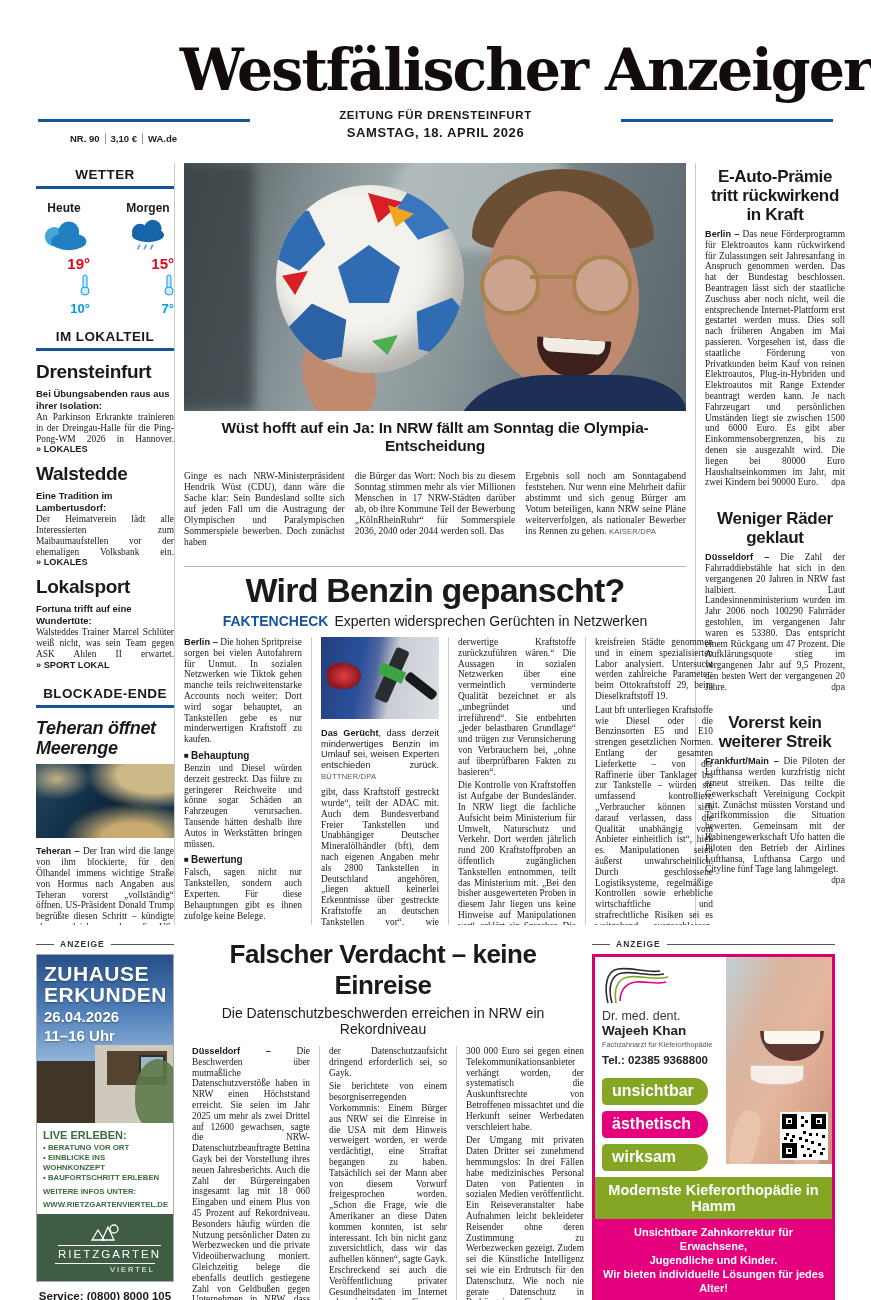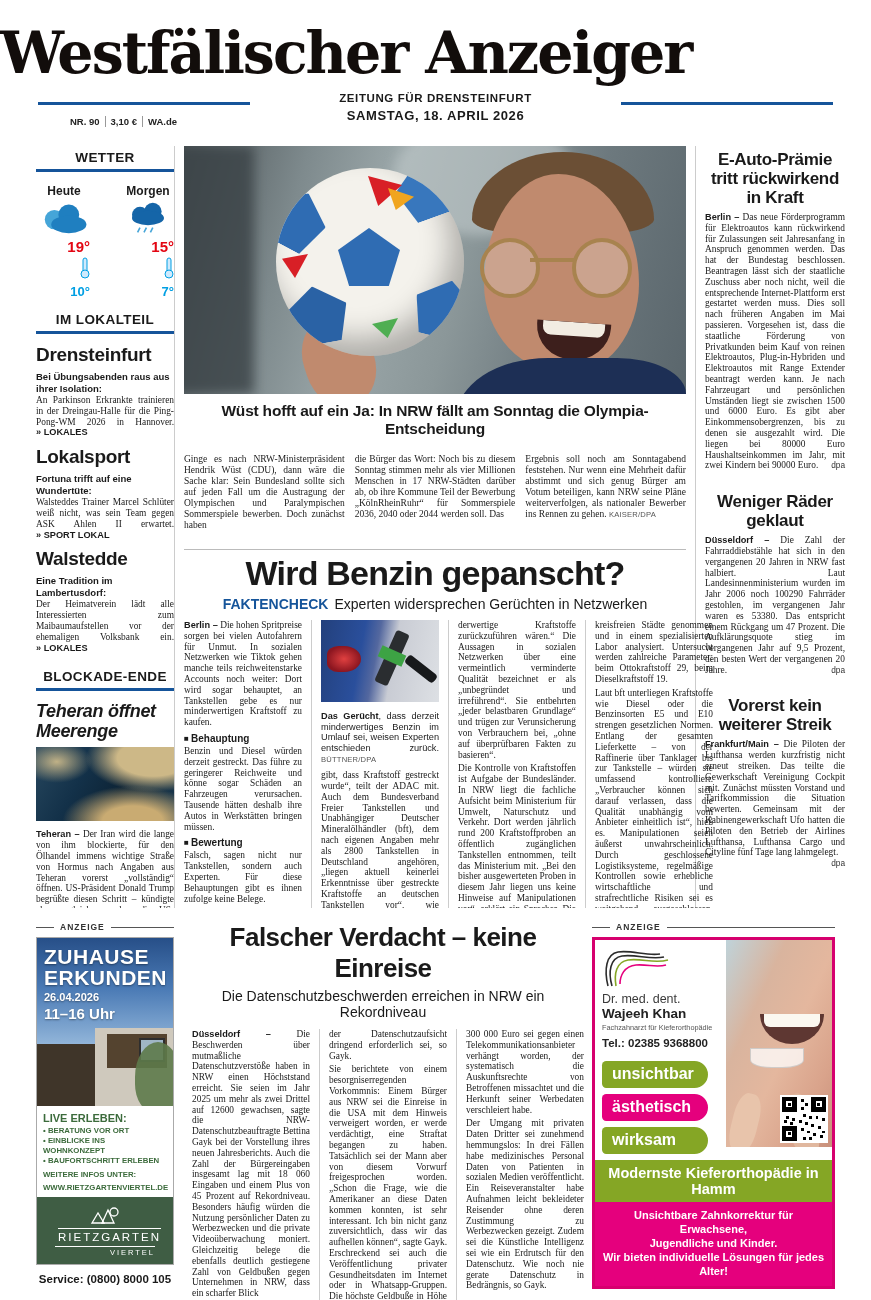--- a/index.html
+++ b/index.html
@@ -1,20 +1,20 @@
 <!DOCTYPE html>
 <html lang="de"><head>
 <meta charset="utf-8">
 <style>
   html,body{margin:0;padding:0;background:#fff;}
   body{width:871px;height:1300px;overflow:hidden;font-family:"Liberation Serif",serif;color:#1a1a1a;}
   .page{position:relative;width:871px;height:1300px;overflow:hidden;}
 
   
-  .masthead{text-align:left;padding-top:19px;}
+  .masthead{text-align:right;padding-top:36px;}
   .masthead-title{font-family:"DejaVu Serif",serif;font-weight:bold;font-size:57px;margin:0;letter-spacing:-2px;color:#120d0b;}
   .subrow{position:relative;height:46px;margin-top:6px;}
   .subrow .line{position:absolute;top:10px;width:212px;height:3px;background:#15549a;}
   .subrow .line.l{left:38px;} .subrow .line.r{right:38px;}
   .subrow-center{text-align:center;font-family:"Liberation Sans",sans-serif;}
   .subrow-sub{font-weight:bold;font-size:11.5px;letter-spacing:.6px;}
   .subrow-date{font-weight:bold;font-size:13px;letter-spacing:.6px;margin-top:4px;}
   .issue-line{position:absolute;left:38px;top:24px;font:bold 9.5px "Liberation Sans",sans-serif;color:#222;padding-left:32px;}
   .issue-line span{padding:0 5px;}
   .issue-line span+span{border-left:1px solid #999;}
@@ -118,21 +118,21 @@
   
   .rietz{border:1px solid #aaa;}
   .rietz-photo{position:relative;height:168px;overflow:hidden;background:linear-gradient(#274f88 0%,#4a7ab5 30%,#8fb3d8 62%,#cfdcea 78%,#b9c2bb 100%);}
   .rz-bld1{position:absolute;left:0;bottom:0;width:70px;height:62px;background:#3f3529;}
   .rz-bld2{position:absolute;left:58px;bottom:0;width:80px;height:78px;background:#cfc9bd;}
   .rz-bld3{position:absolute;left:70px;bottom:38px;width:60px;height:34px;background:#54432f;}
   .rz-win{position:absolute;left:102px;bottom:44px;width:22px;height:20px;background:#9fb6c6;border:2px solid #2e2e2e;}
   .rz-tree{position:absolute;right:-8px;bottom:-6px;width:46px;height:70px;background:#5d7a4a;border-radius:50% 50% 40% 40%;opacity:.9;}
   .rz-txt{position:absolute;left:7px;top:8px;color:#fff;font-family:"Liberation Sans",sans-serif;}
   .rz-h{font-weight:bold;font-size:21px;line-height:21px;letter-spacing:.5px;text-shadow:0 1px 2px rgba(0,0,0,.4);}
-  .rz-d{font-weight:bold;font-size:11px;margin-top:3px;text-shadow:0 1px 2px rgba(0,0,0,.4);}
+  .rz-d{font-weight:bold;font-size:15px;margin-top:3px;text-shadow:0 1px 2px rgba(0,0,0,.4);}
   .rz-t{font-weight:bold;font-size:15px;margin-top:2px;text-shadow:0 1px 2px rgba(0,0,0,.4);}
   .rietz-mid{padding:6px 6px 5px;font-family:"Liberation Sans",sans-serif;color:#3c6b3c;}
   .rz-live{font-weight:bold;font-size:11px;margin-bottom:2px;}
   .rz-li{font-weight:bold;font-size:7.8px;line-height:10px;}
   .rz-li::before{content:"• ";}
   .rz-info{font-size:7.8px;margin-top:4px;font-weight:bold;}
   .rietz-foot{background:#3f5d44;color:#fff;text-align:center;padding:8px 4px 7px;font-family:"Liberation Sans",sans-serif;}
   .rz-logo{width:34px;height:20px;margin:0 auto 2px;display:block;}
   .rz-brand{font-size:11.5px;letter-spacing:2px;border-top:1px solid #fff;display:inline-block;padding-top:2px;margin-left:9px;}
   .rz-brand2{font-size:7.5px;letter-spacing:2px;display:block;text-align:right;border-top:1px solid #fff;margin:1px 14px 0;padding-top:1px;}
@@ -234,29 +234,29 @@
 
       <div class="sec-head">IM LOKALTEIL</div>
 
       <div>
         <div class="story-title">Drensteinfurt</div>
         <div class="lead">Bei Übungsabenden raus aus ihrer Isolation:</div>
         <p class="body-txt"><span>An Parkinson Erkrankte trainieren in der Dreingau-Halle für die Ping-Pong-WM 2026 in Hannover.</span> <span class="jump">» LOKALES</span></p>
       </div>
 
       <div>
+        <div class="story-title">Walstedde</div>
+        <div class="lead">Eine Tradition im Lambertusdorf:</div>
+        <p class="body-txt"><span>Der Heimatverein lädt alle Interessierten zum Maibaumaufstellen vor der ehemaligen Volksbank ein.</span> <span class="jump">» LOKALES</span></p>
+      </div>
+
+      <div>
         <div class="story-title">Lokalsport</div>
         <div class="lead">Fortuna trifft auf eine Wundertüte:</div>
         <p class="body-txt"><span>Walsteddes Trainer Marcel Schlüter weiß nicht, was sein Team gegen ASK Ahlen II erwartet.</span> <span class="jump">» SPORT LOKAL</span></p>
-      </div>
-
-      <div>
-        <div class="story-title">Walstedde</div>
-        <div class="lead">Eine Tradition im Lambertusdorf:</div>
-        <p class="body-txt"><span>Der Heimatverein lädt alle Interessierten zum Maibaumaufstellen vor der ehemaligen Volksbank ein.</span> <span class="jump">» LOKALES</span></p>
       </div>
 
       <div class="sec-head">BLOCKADE-ENDE</div>
       <div>
         <div class="story-title ctr">Teheran öffnet Meerenge</div>
         <div class="sat-img"></div>
         <p class="body-txt"><span class="city">Teheran –</span> <span>Der Iran wird die lange von ihm blockierte, für den Ölhandel immens wichtige Straße von Hormus nach Angaben aus Teheran vorerst „vollständig“ öffnen. US-Präsident Donald Trump begrüßte diesen Schritt – kündigte aber zugleich an, dass die US-Blockade iranischer Häfen vorerst bestehen bleibe.</span> <span class="agency">afp</span> <span class="jump">» KOMMENTAR/</span></p>
 
       </div>
     </div>

